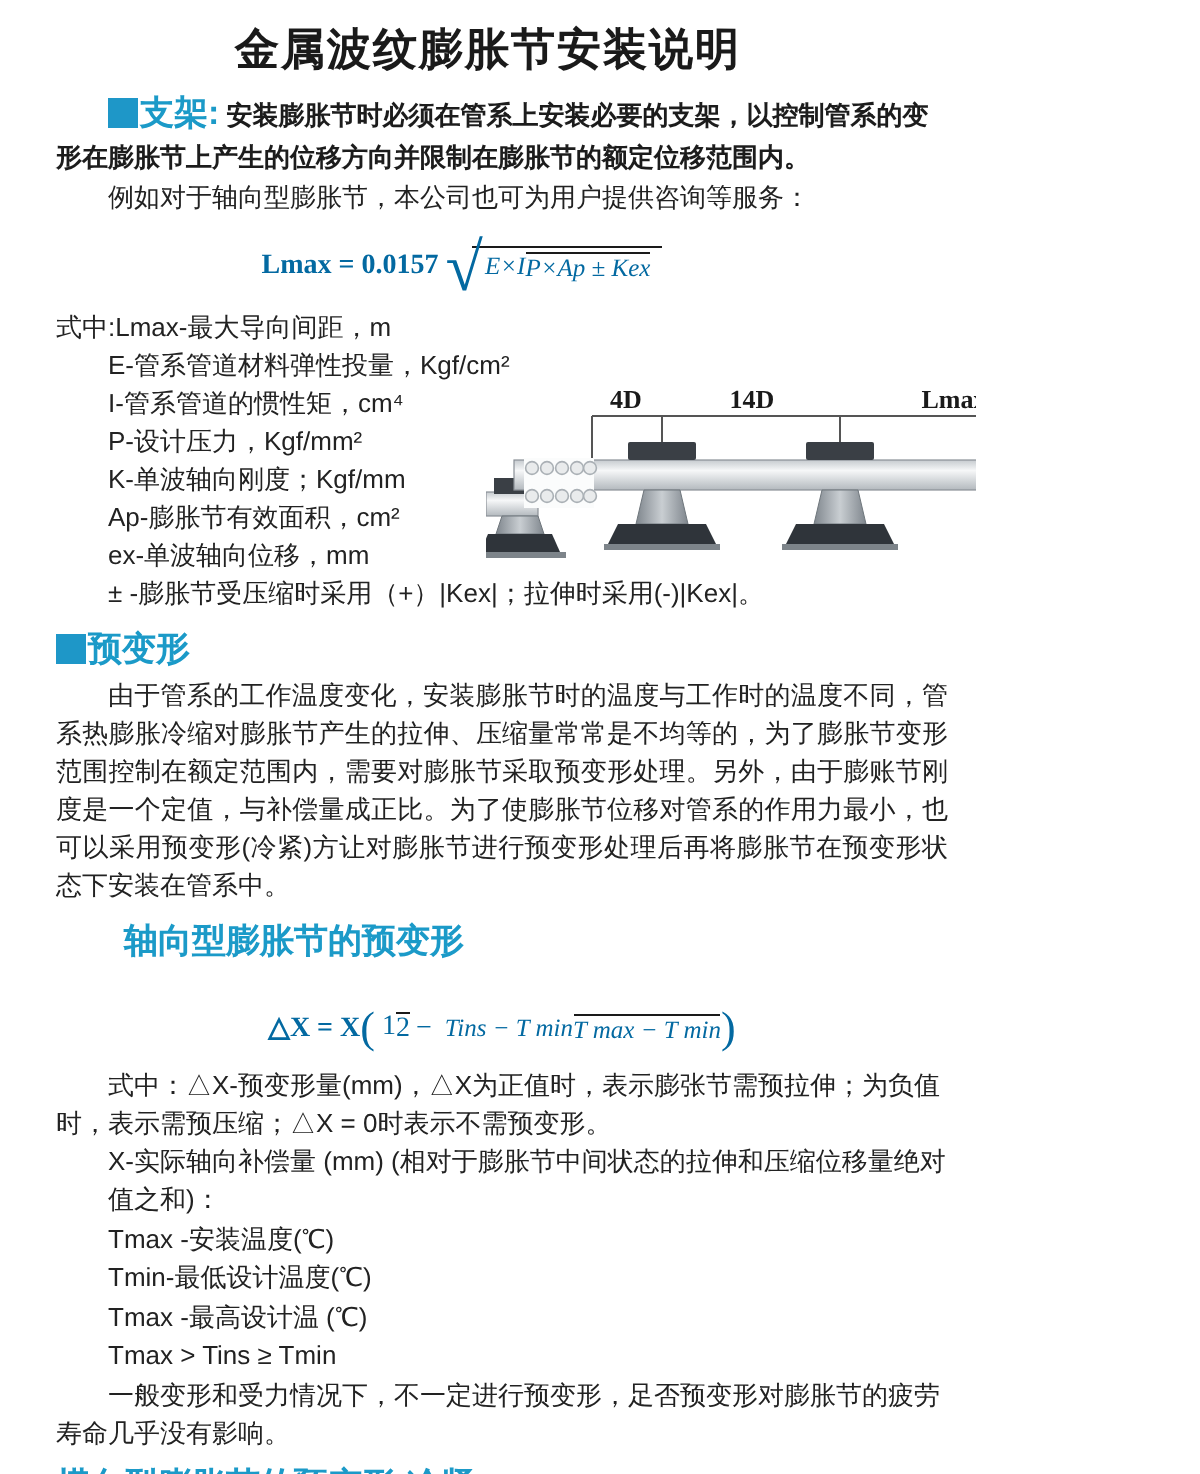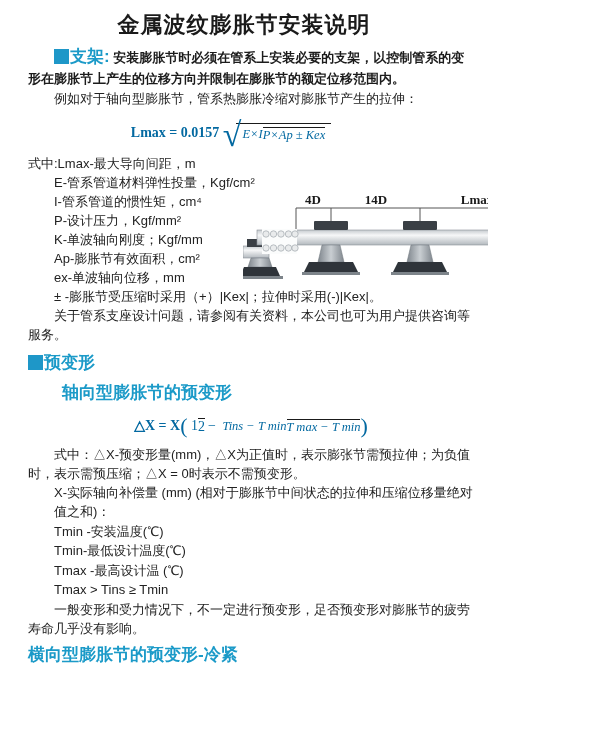--- a/index.html
+++ b/index.html
@@ -29,21 +29,21 @@
 
   .formula { text-align:center; font-family:"Liberation Serif", serif; color:#0369a1; }
   .formula-1 { margin:9px 40px 5px 0; font-size:14px; font-weight:bold; }
   .sqrt-wrap { display:inline-flex; align-items:center; vertical-align:middle; }
   .radical { font-size:34px; line-height:0.9; font-weight:normal; margin-right:-5px; transform:translateY(2px); }
   .under-root { border-top:1.5px solid #1a1a1a; padding:2px 6px 1px; }
   .frac { display:inline-flex; flex-direction:row; text-align:center; line-height:1.15; vertical-align:middle; }
   .frac .den { border-top:1.2px solid #1a1a1a; }
   .it { font-style:italic; font-weight:normal; font-size:12.5px; }
   .paren { font-size:22px; font-weight:normal; vertical-align:-3px; }
-  .formula-2 { margin:9px 0 6px; font-size:14px; }
+  .formula-2 { margin:19px 0 6px; font-size:14px; }
   .f-bold { font-weight:bold; }
   .minus { padding:0 3px; }
 
   .var-list div { line-height:19px; }
   .var-indent { padding-left:2em; }
   .note-line { line-height:19px; text-indent:2em; }
 
   .sec2-head { margin:7px 0 2px; font-size:17px; font-weight:bold; }
   .pre-body { line-height:19px; text-align:justify; margin-top:2px; }
   .sub-head { margin:7px 0 1px; padding-left:2em; font-size:17px; font-weight:bold; }
@@ -59,21 +59,21 @@
 <body>
 
 <div class="page">
 
   <h1 class="doc-title">金属波纹膨胀节安装说明</h1>
 
   <div class="content">
 
     <p class="support-para"><span class="sq"></span><span class="blue sec-head-inline">支架:</span> <span class="bold-intro">安装膨胀节时必须在管系上安装必要的支架，以控制管系的变形在膨胀节上产生的位移方向并限制在膨胀节的额定位移范围内。</span></p>
 
-    <p class="example-line">例如对于轴向型膨胀节，管系热膨胀冷缩对膨胀节产生的拉伸：</p>
+    <p class="example-line">例如对于轴向型膨胀节，本公司也可为用户提供咨询等服务：</p>
 
     <div class="formula formula-1">
       <span class="f-bold">Lmax = 0.0157</span>
       <span class="sqrt-wrap">
         <span class="radical">√</span>
         <span class="under-root">
           <span class="frac it">
             <span class="num">E×I</span>
             <span class="den">P×Ap ± Kex</span>
           </span>
@@ -85,44 +85,44 @@
       <div>式中:Lmax-最大导向间距，m</div>
       <div class="var-indent">E-管系管道材料弹性投量，Kgf/cm²</div>
       <div class="var-indent">I-管系管道的惯性矩，cm⁴</div>
       <div class="var-indent">P-设计压力，Kgf/mm²</div>
       <div class="var-indent">K-单波轴向刚度；Kgf/mm</div>
       <div class="var-indent">Ap-膨胀节有效面积，cm²</div>
       <div class="var-indent">ex-单波轴向位移，mm</div>
       <div class="var-indent">± -膨胀节受压缩时采用（+）|Kex|；拉伸时采用(-)|Kex|。</div>
     </div>
 
-    <p class="note-line">关于管系支座设计问题，请参阅有关资料，本公司也可为用户提供咨询等服务。</p>
 
     <div class="sec2-head"><span class="sq"></span><span class="blue">预变形</span></div>
 
+    <p class="pre-body" style="text-indent:2em;">由于管系的工作温度变化，安装膨胀节时的温度与工作时的温度不同，管系热膨胀冷缩对膨胀节产生的拉伸、压缩量常常是不均等的，为了膨胀节变形范围控制在额定范围内，需要对膨胀节采取预变形处理。另外，由于膨账节刚度是一个定值，与补偿量成正比。为了使膨胀节位移对管系的作用力最小，也可以采用预变形(冷紧)方让对膨胀节进行预变形处理后再将膨胀节在预变形状态下安装在管系中。</p>
 
     <div class="sub-head blue">轴向型膨胀节的预变形</div>
 
     <div class="formula formula-2">
       <span class="f-bold">△X = X</span><span class="paren">(</span>
       <span class="frac">
         <span class="num">1</span>
         <span class="den">2</span>
       </span><span class="minus">−</span>
       <span class="frac it">
         <span class="num">Tins − T min</span>
         <span class="den">T max − T min</span>
       </span><span class="paren">)</span>
     </div>
 
     <p class="wrap-desc">式中：△X-预变形量(mm)，△X为正值时，表示膨张节需预拉伸；为负值时，表示需预压缩；△X = 0时表示不需预变形。</p>
 
     <div class="axial-vars">
       <div>X-实际轴向补偿量 (mm) (相对于膨胀节中间状态的拉伸和压缩位移量绝对值之和)：</div>
-      <div>Tmin -安装温度(℃)</div>
+      <div>Tmax -安装温度(℃)</div>
       <div>Tmin-最低设计温度(℃)</div>
       <div>Tmax -最高设计温 (℃)</div>
       <div>Tmax &gt; Tins ≥ Tmin</div>
     </div>
 
     <p class="note-line">一般变形和受力情况下，不一定进行预变形，足否预变形对膨胀节的疲劳寿命几乎没有影响。</p>
 
     <div class="sub-head-2 blue">横向型膨胀节的预变形-冷紧</div>
 
   </div>

